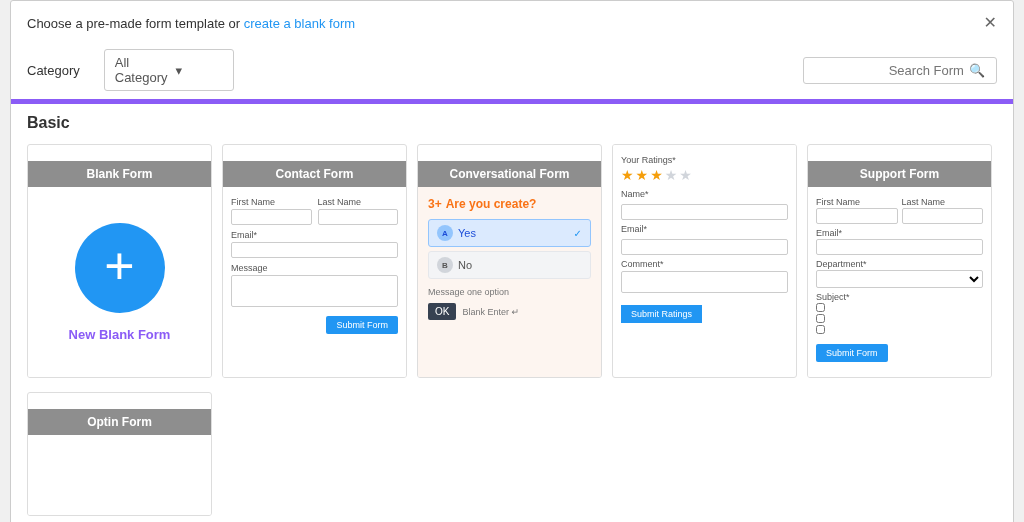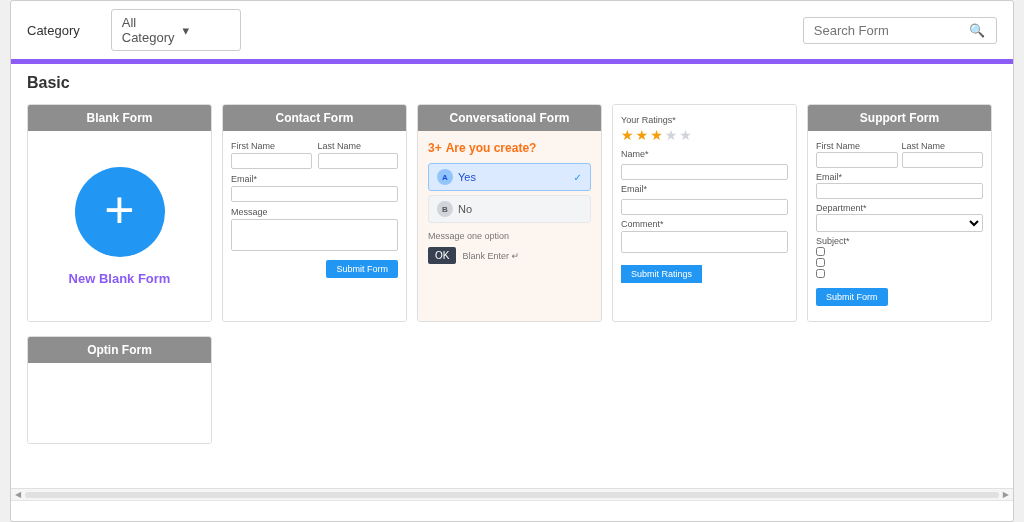--- a/index.html
+++ b/index.html
@@ -40,21 +40,21 @@
       font-size: 16px;
       color: #666;
       background: none;
       border: none;
       line-height: 1;
     }
     .toolbar {
       display: flex;
       align-items: center;
       padding: 8px 16px;
-      gap: 27px;
+      gap: 20px;
     }
     .toolbar label {
       font-size: 13px;
       color: #333;
       margin-right: 4px;
     }
     .category-select {
       display: flex;
       align-items: center;
       border: 1px solid #ccc;
@@ -81,20 +81,21 @@
       background: #fff;
       gap: 6px;
     }
     .search-box input {
       border: none;
       outline: none;
       font-size: 13px;
       color: #8b5cf6;
       width: 150px;
       background: transparent;
+      text-align: right;
     }
     .content-area {
       flex: 1;
       padding: 10px 16px;
       overflow-y: auto;
       border-top: 5px solid #8b5cf6;
     }
     .section-title {
       font-size: 16px;
       font-weight: bold;
@@ -116,20 +117,21 @@
       cursor: pointer;
       flex-shrink: 0;
     }
     .card-header {
       background: #8e8e8e;
       color: #fff;
       text-align: center;
       padding: 6px 4px;
       font-size: 12px;
       font-weight: bold;
+      margin-top: 16px;
     }
     .card-body {
       padding: 10px;
       min-height: 190px;
       background: #fff;
       display: flex;
       flex-direction: column;
       align-items: center;
       justify-content: center;
     }
@@ -314,20 +316,26 @@
     .conv-card-body {
       padding: 0;
       background: #fdf5f0;
     }
   </style>
 </head>
 <body>
 
 <div class="modal">
 
+  <div class="modal-header">
+    <span>
+      <span>Choose a pre-made form template or </span><a href="#">create a blank form</a>
+    </span>
+    <button class="close-btn">✕</button>
+  </div>
 
   <div class="toolbar">
     <label>Category</label>
     <div class="category-select">
       <span>All Category</span>
       <span>▾</span>
     </div>
     <div class="search-box">
       <input type="text" placeholder="Search Form" style="">
       <span>🔍</span>

